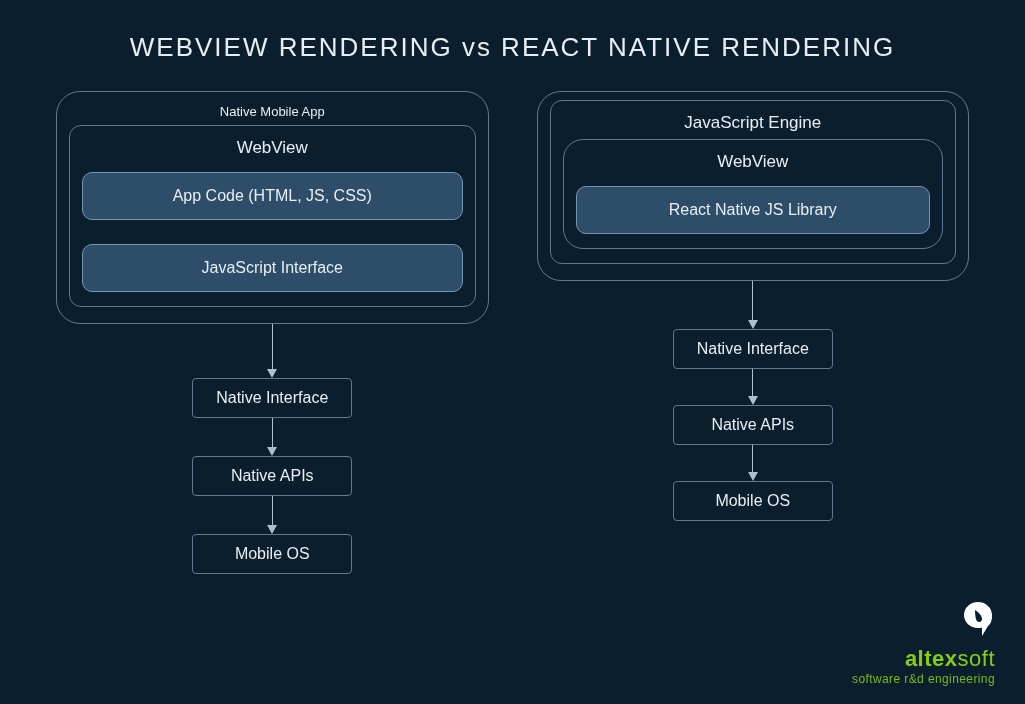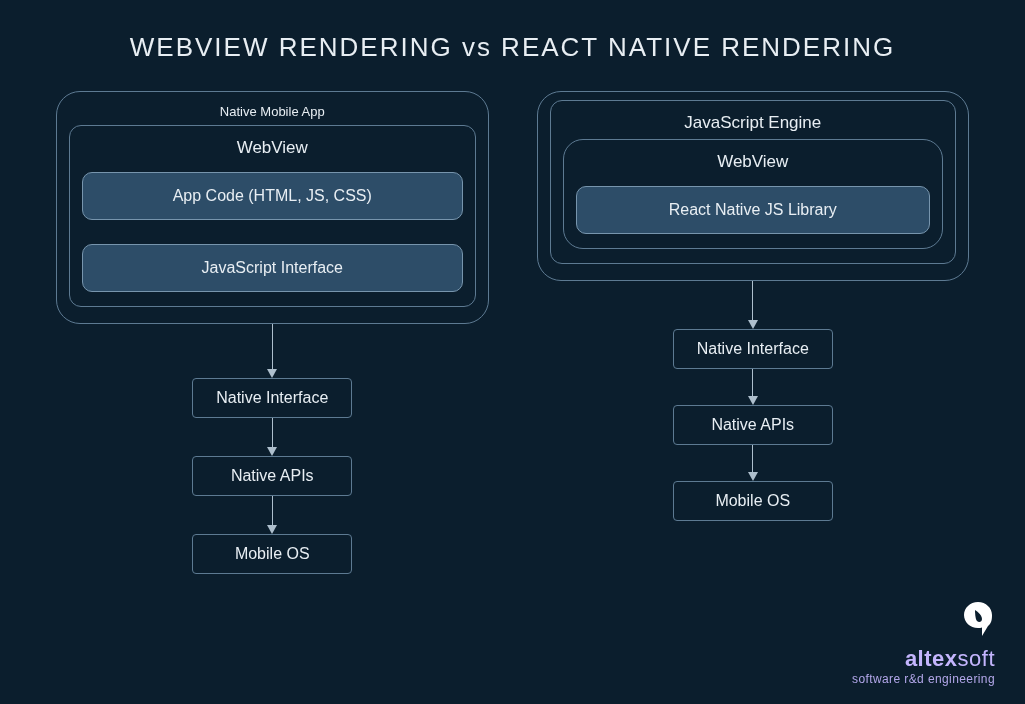--- a/index.html
+++ b/index.html
@@ -83,21 +83,21 @@
     border-left: 5px solid transparent;
     border-right: 5px solid transparent;
     border-top: 9px solid #aebfcd;
     margin-top: -1px;
   }
   .logo {
     position: absolute;
     right: 30px;
     bottom: 18px;
     text-align: right;
-    color: #c4b5fd;
+    color: #84cc16;
   }
   .logo .mark {
     display: inline-block;
     margin-bottom: 4px;
   }
   .logo .brand {
     font-size: 22px;
     font-weight: 600;
     letter-spacing: 0.5px;
   }

